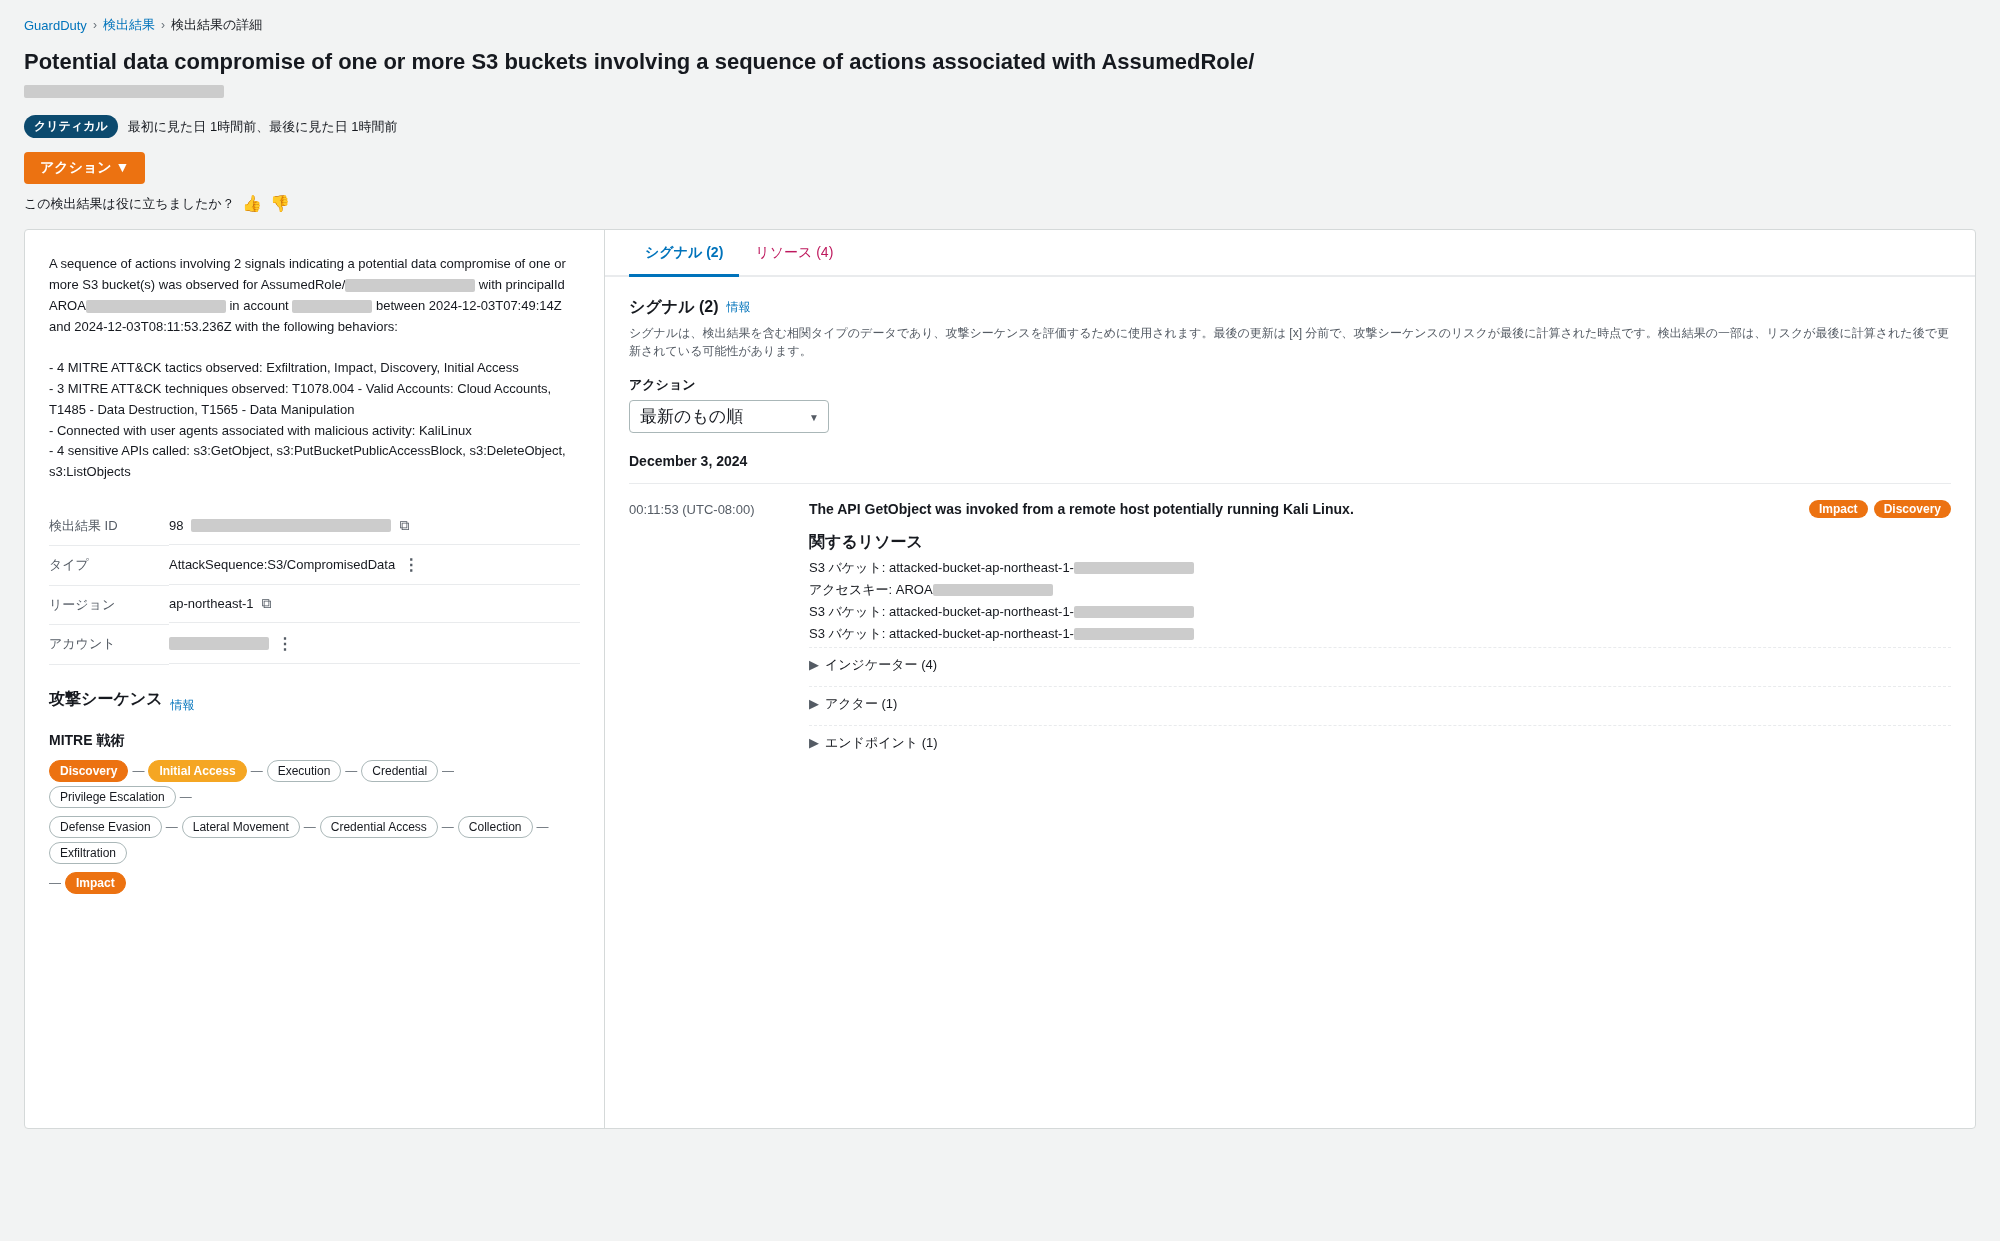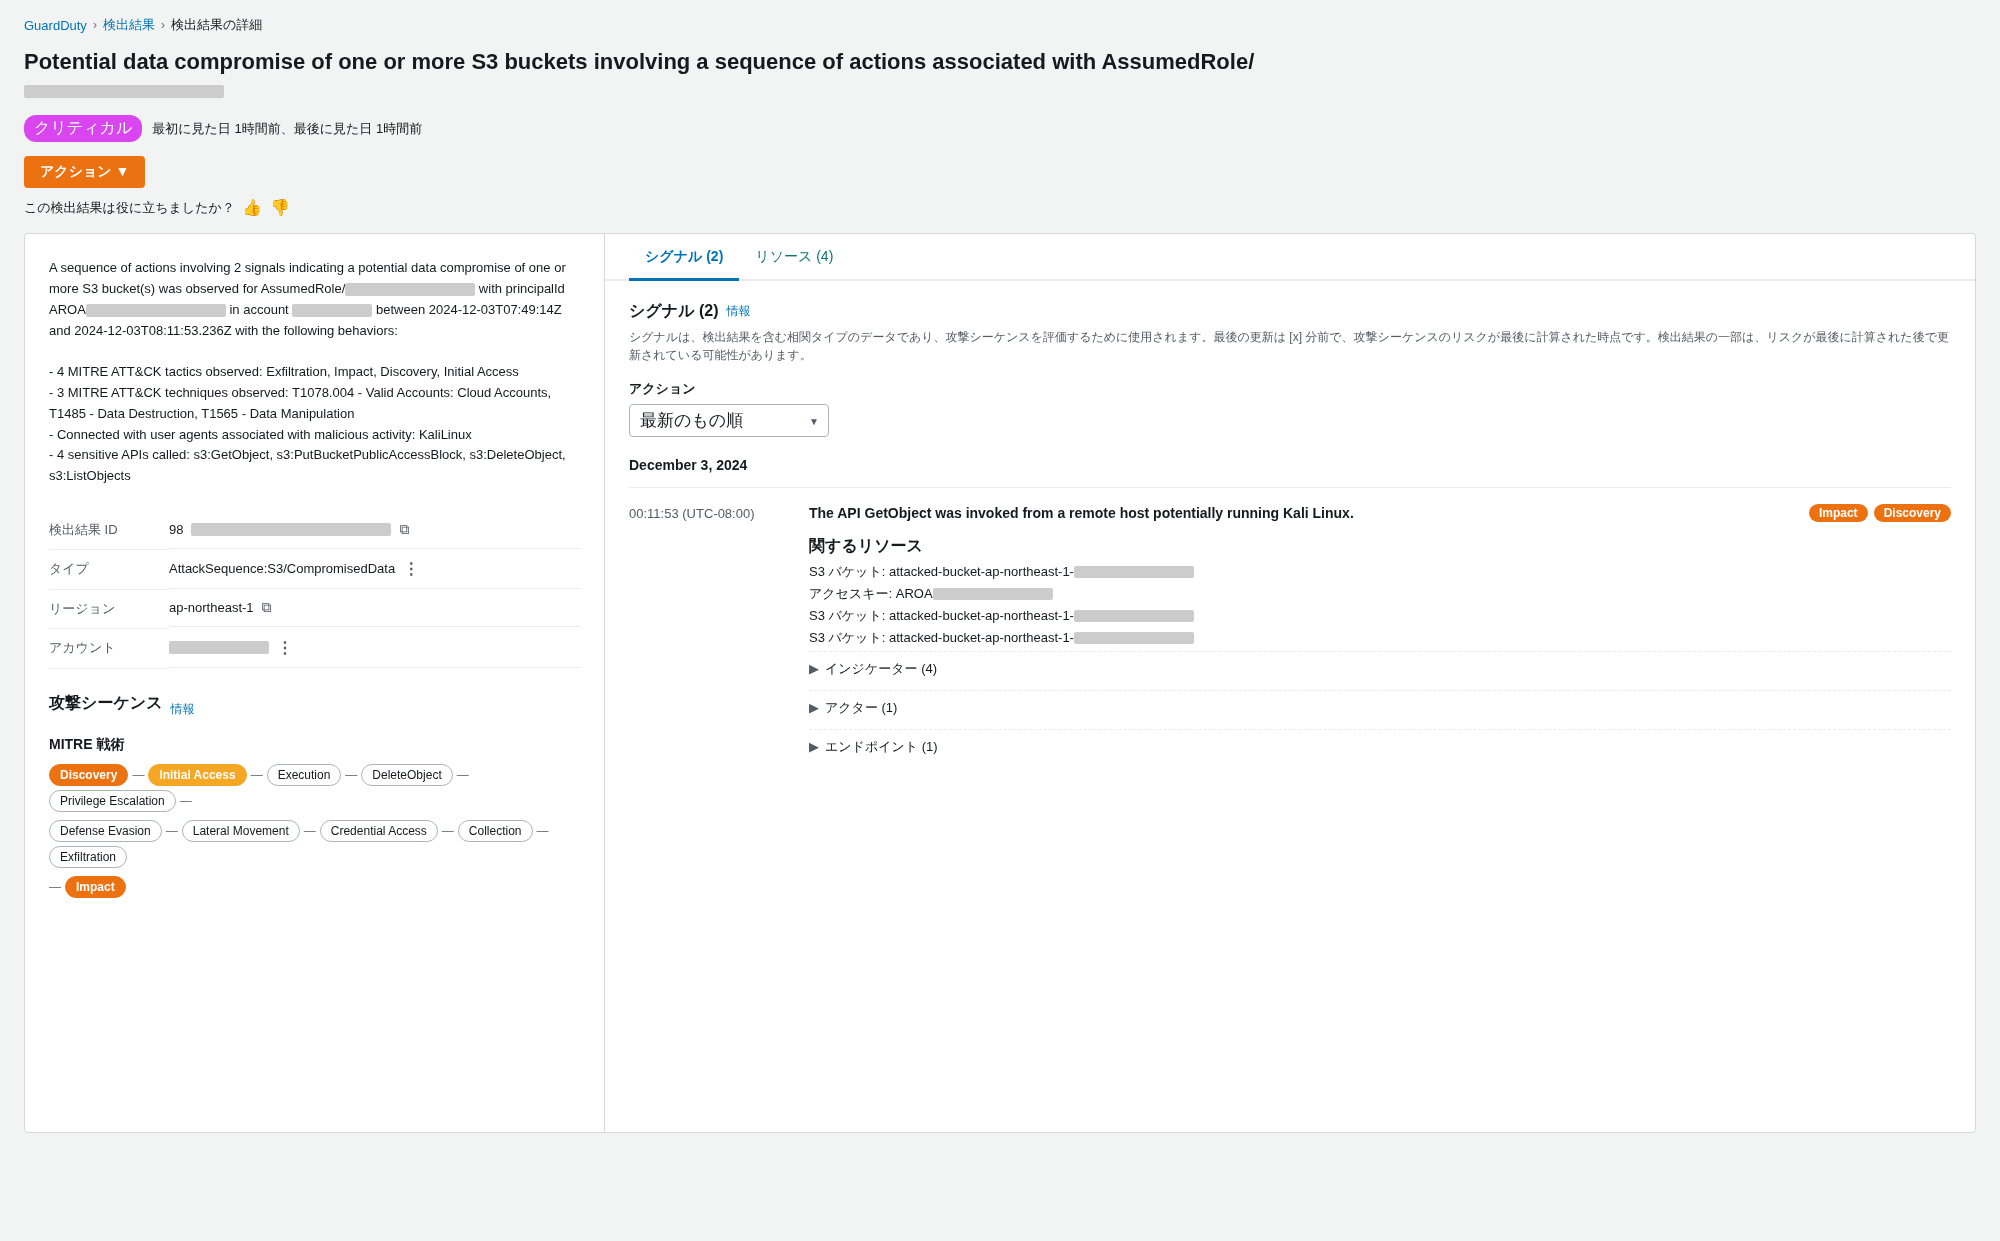--- a/index.html
+++ b/index.html
@@ -37,24 +37,24 @@
       margin-bottom: 10px;
       max-width: 1300px;
     }
     .severity-row {
       display: flex;
       align-items: center;
       gap: 10px;
       margin-bottom: 14px;
     }
     .badge-critical {
-      background: #d946ef;
+      background: #0c4a6e;
       color: #fff;
-      font-size: 16px;
-      font-weight: 400;
+      font-size: 12px;
+      font-weight: 700;
       padding: 3px 10px;
       border-radius: 12px;
     }
     .severity-text {
       font-size: 13px;
       color: #16191f;
     }
     .action-btn {
       background: #ec7211;
       color: #fff;
@@ -198,21 +198,21 @@
     
     .tabs-header {
       display: flex;
       border-bottom: 2px solid #e9ebed;
       padding: 0 24px;
     }
     .tab-item {
       padding: 14px 16px 12px;
       font-size: 14px;
       cursor: pointer;
-      color: #0f766e;
+      color: #be185d;
       border-bottom: 3px solid transparent;
       margin-bottom: -2px;
     }
     .tab-item.active {
       color: #0073bb;
       border-bottom-color: #0073bb;
       font-weight: 600;
     }
     .right-content {
       padding: 20px 24px;
@@ -448,21 +448,21 @@
         </div>
         <div class="mitre-title">MITRE 戦術</div>
 
         <div class="tactics-row">
           <span class="tactic-tag active-orange">Discovery</span>
           <span class="tactic-arrow">—</span>
           <span class="tactic-tag active-yellow">Initial Access</span>
           <span class="tactic-arrow">—</span>
           <span class="tactic-tag">Execution</span>
           <span class="tactic-arrow">—</span>
-          <span class="tactic-tag">DeleteObject</span>
+          <span class="tactic-tag">Credential</span>
           <span class="tactic-arrow">—</span>
           <span class="tactic-tag">Privilege Escalation</span>
           <span class="tactic-arrow">—</span>
         </div>
 
         <div class="tactics-row">
           <span class="tactic-tag">Defense Evasion</span>
           <span class="tactic-arrow">—</span>
           <span class="tactic-tag">Lateral Movement</span>
           <span class="tactic-arrow">—</span>

